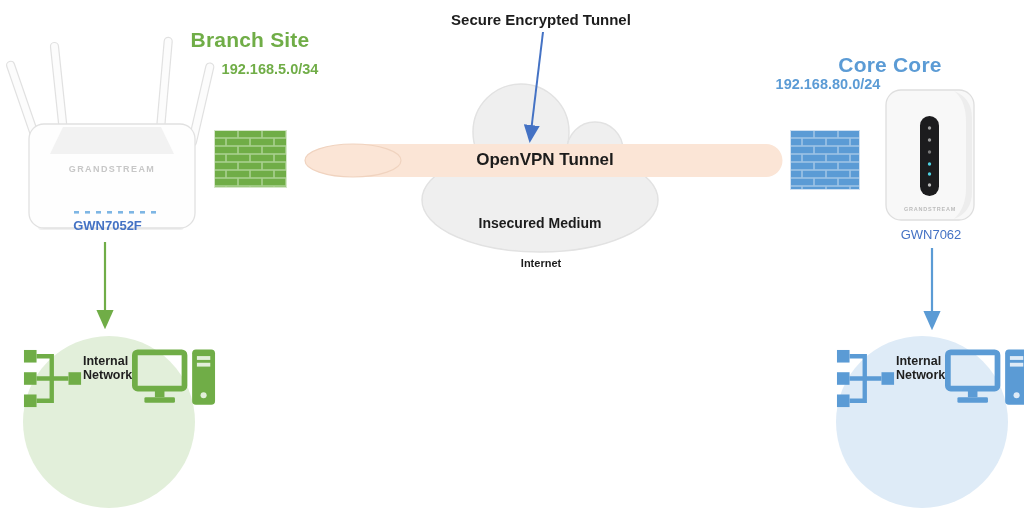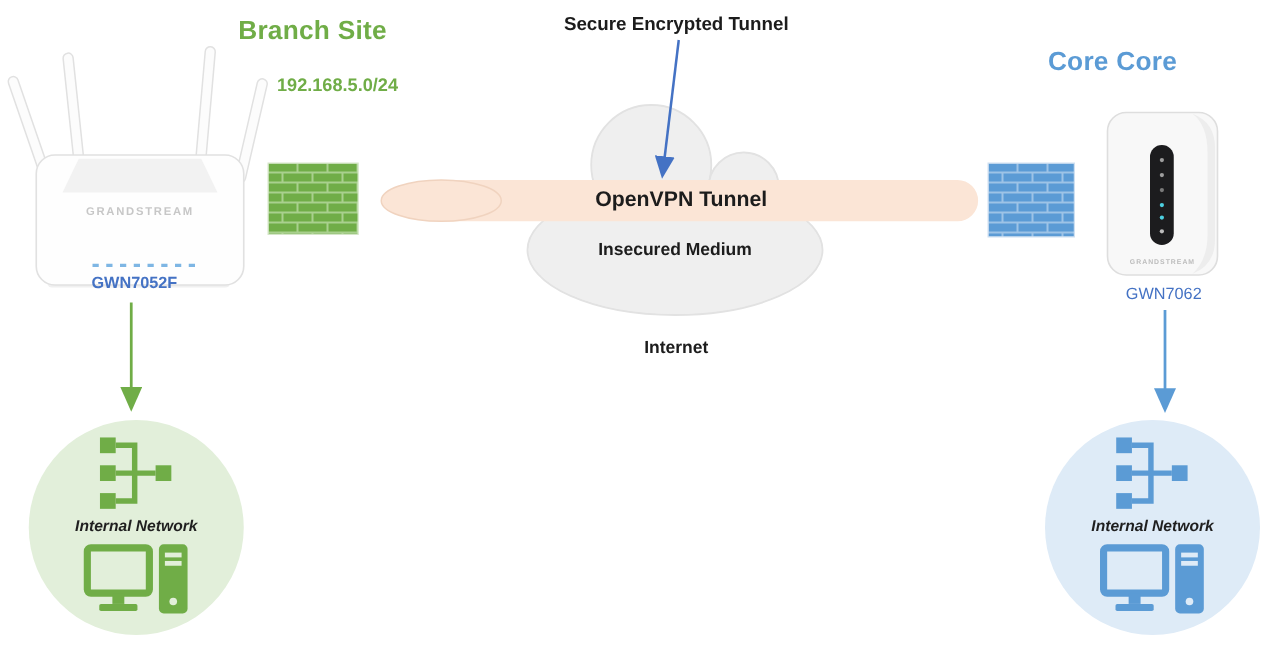--- a/index.html
+++ b/index.html
@@ -7,52 +7,51 @@
   body { font-family: "Liberation Sans", sans-serif; }
   .stage {
     position: relative;
     width: 1024px;
     height: 522px;
     background: #ffffff;
     overflow: hidden;
   }
   .abs { position: absolute; }
   .ctr { text-align: center; }
-  .site-title { font-size: 21px; font-weight: bold; letter-spacing: 0.2px; }
+  .site-title { font-size: 21px; font-weight: bold; letter-spacing: 0.2px; margin-top: 15px; }
   .subnet { font-size: 14.5px; font-weight: bold; }
   .green-t { color: #70AD47; }
   .blue-t { color: #5B9BD5; }
   .device-label { font-size: 13px; color: #4472C4; }
   .black-bold { color: #1c1c1c; font-weight: bold; }
   .callout { font-size: 15px; }
   .tunnel-label { font-size: 17px; z-index: 5; }
-  .medium-label { font-size: 14px; z-index: 5; }
-  .internet-label { font-size: 14px; margin-top: 12px; }
+  .medium-label { font-size: 14px; z-index: 5; margin-top: 24px; }
+  .internet-label { font-size: 11px; }
   .net-circle {
     width: 172px; height: 172px; border-radius: 50%;
-    display: flex; flex-direction: column; align-items: center;
+    display: flex; flex-direction: row; align-items: flex-start;
     padding-top: 13px;
-    font-style: italic;
   }
   .net-circle.green { background: #E2EFDA; }
   .net-circle.blue  { background: #DEEBF7; }
   .internal-label { font-size: 12.5px; font-weight: bold; color: #1f1f1f; margin: 5px 0 7px 0; }
   .cloud-svg { z-index: 1; }
   .tunnel-svg { z-index: 3; }
   .arrow-svg  { z-index: 6; }
   svg { display: block; overflow: visible; }
 </style>
 </head>
 <body>
 
 <div class="stage">
 
   <div class="abs ctr site-title green-t" style="left:168px; top:13px; width:164px;">Branch Site</div>
 
-  <div class="abs ctr subnet green-t" style="left:190px; top:61px; width:160px;">192.168.5.0/24</div>
+  <div class="abs ctr subnet green-t" style="left:190px; top:61px; width:160px;">192.168.5.0/34</div>
 
   <svg class="abs" style="left:8px; top:27px;" width="200" height="205" viewBox="0 0 200 205">
     <g fill="#fcfcfc" stroke="#e1e1e1" stroke-width="1.2">
       <rect x="24" y="30" width="8" height="84" rx="4" transform="rotate(-19 28 112)"></rect>
       <rect x="52" y="15" width="8" height="96" rx="4" transform="rotate(-6 56 110)"></rect>
       <rect x="148" y="10" width="8" height="99" rx="4" transform="rotate(5 152 108)"></rect>
       <rect x="180" y="34" width="8" height="85" rx="4" transform="rotate(13 184 117)"></rect>
     </g>
     <rect x="30" y="196" width="146" height="7" rx="3.5" fill="#f0f0f0"></rect>
     <rect x="21" y="97" width="166" height="104" rx="15" fill="#fefefe" stroke="#e1e1e1" stroke-width="1.3"></rect>
@@ -123,20 +122,21 @@
     </defs>
     <line x1="31" y1="2" x2="18" y2="110" stroke="#4472C4" stroke-width="2" marker-end="url(#ah-royal)"></line>
   </svg>
 
   <div class="abs ctr black-bold medium-label" style="left:440px; top:191px; width:200px;">Insecured Medium</div>
 
   <div class="abs ctr black-bold internet-label" style="left:441px; top:257px; width:200px;">Internet</div>
 
   <div class="abs ctr site-title blue-t" style="left:808px; top:38px; width:164px;">Core Core</div>
 
+  <div class="abs ctr subnet blue-t" style="left:748px; top:76px; width:160px;">192.168.80.0/24</div>
 
   <svg class="abs" style="left:790px; top:130px;" width="70" height="60" viewBox="0 0 70 60">
     <defs>
       <pattern id="bbrick" width="24" height="16" patternUnits="userSpaceOnUse">
         <rect width="24" height="16" fill="#9DC3E6"></rect>
         <rect x="0.8" y="0.8" width="22.4" height="6.4" fill="#5B9BD5"></rect>
         <rect x="-11.2" y="8.8" width="22.4" height="6.4" fill="#5B9BD5"></rect>
         <rect x="12.8" y="8.8" width="22.4" height="6.4" fill="#5B9BD5"></rect>
       </pattern>
     </defs>

